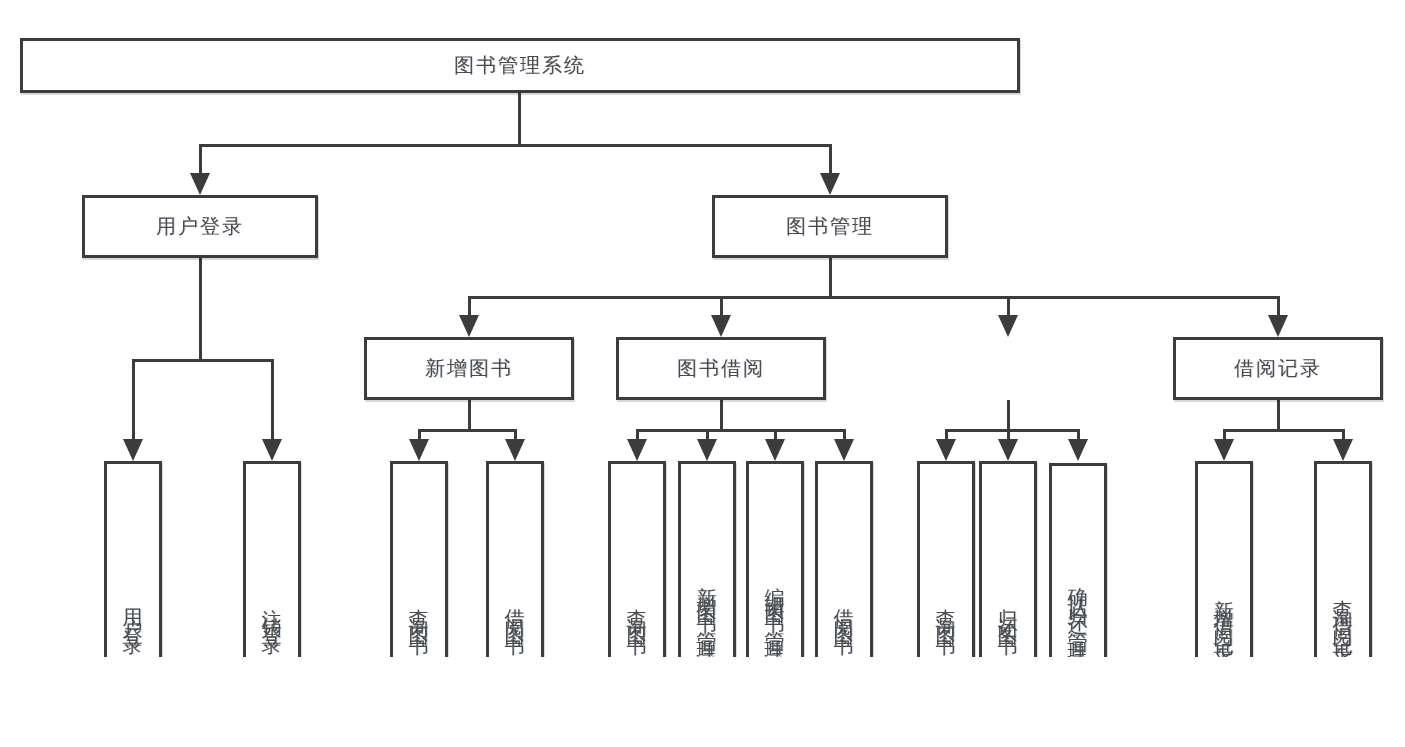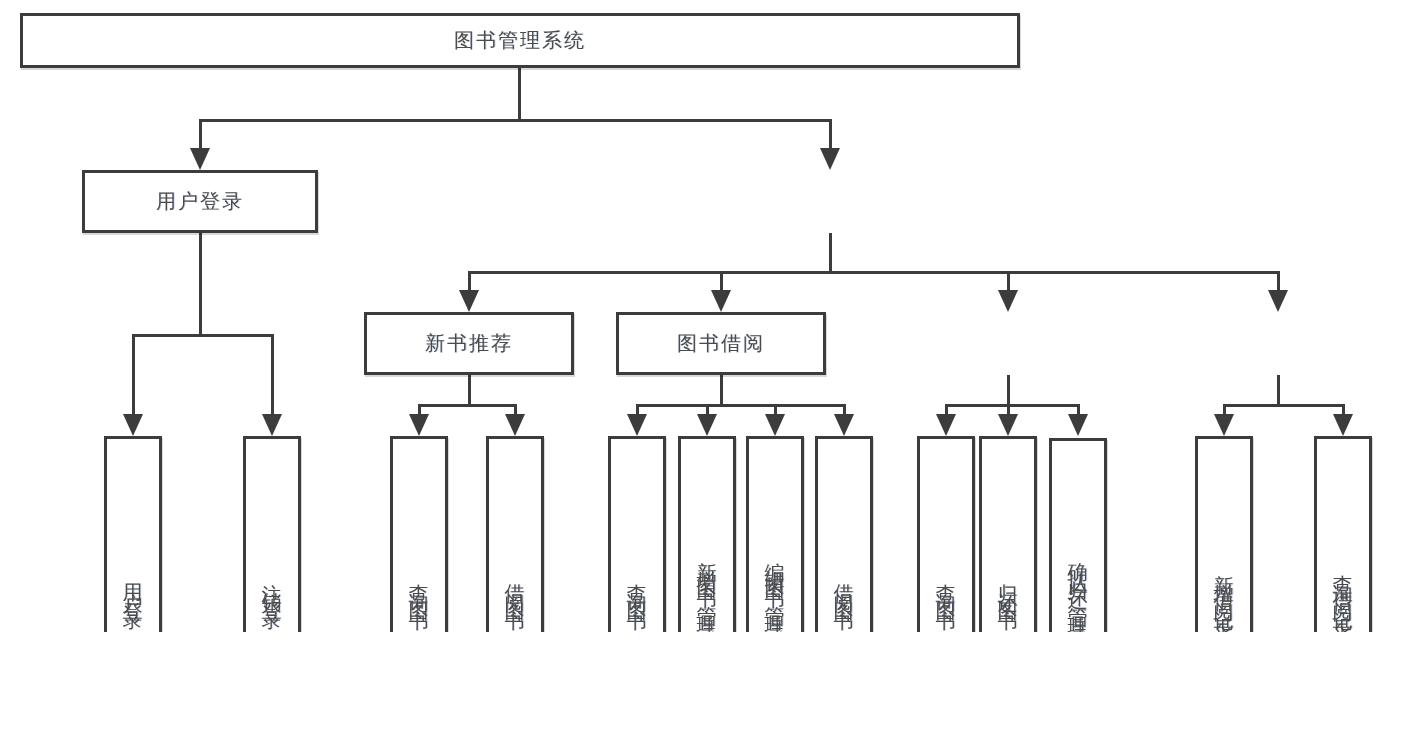--- a/index.html
+++ b/index.html
@@ -3,20 +3,21 @@
 <meta charset="utf-8">
 <style>
   html,body{margin:0;padding:0;background:#ffffff;}
   #diagram{
     position:relative;
     width:1405px;
     height:632px;
     background:#ffffff;
     overflow:hidden;
     font-family:"Liberation Sans","DejaVu Sans",sans-serif;
+    margin-top:25px;
   }
   .box{
     position:absolute;
     box-sizing:border-box;
     background:#ffffff;
     border:3px solid #3c3c3c;
     display:flex;
     align-items:center;
     justify-content:center;
     box-shadow:1px 2px 0 rgba(0,0,0,0.15);
@@ -117,26 +118,32 @@
   <div class="vline" style="left:1342px;top:404px;height:12px;"></div>
   <div class="arrow" style="left:1333px;top:414px;"></div>
 
   <div class="box" style="left:20px;top:13px;width:1000px;height:55px;">
     <span class="lbl">图书管理系统</span>
   </div>
 
   <div class="box" style="left:82px;top:170px;width:236px;height:63px;">
     <span class="lbl">用户登录</span>
   </div>
+  <div class="box" style="left:712px;top:170px;width:236px;height:63px;">
+    <span class="lbl">图书管理</span>
+  </div>
 
   <div class="box" style="left:364px;top:312px;width:210px;height:63px;">
-    <span class="lbl">新书推荐</span>
+    <span class="lbl">新增图书</span>
   </div>
   <div class="box" style="left:616px;top:312px;width:210px;height:63px;justify-content:center;">
     <span class="lbl">图书借阅</span>
+  </div>
+  <div class="box" style="left:1173px;top:312px;width:210px;height:63px;">
+    <span class="lbl">借阅记录</span>
   </div>
 
   <div class="box leaf" style="left:104px;top:436px;width:58px;height:300px;">
     <span class="lbl">用户登录</span>
   </div>
   <div class="box leaf" style="left:243px;top:436px;width:58px;height:300px;">
     <span class="lbl">注销登录</span>
   </div>
 
   <div class="box leaf" style="left:390px;top:436px;width:58px;height:300px;">

